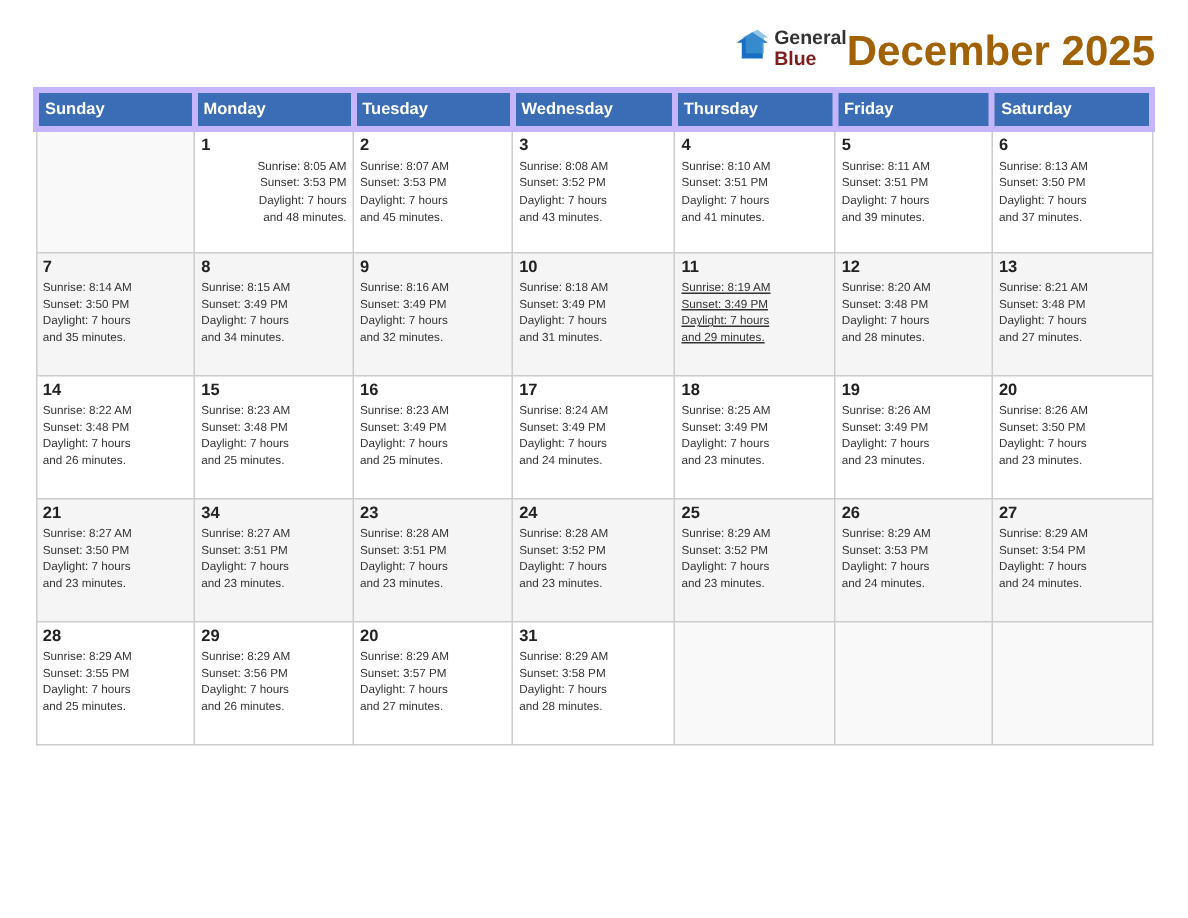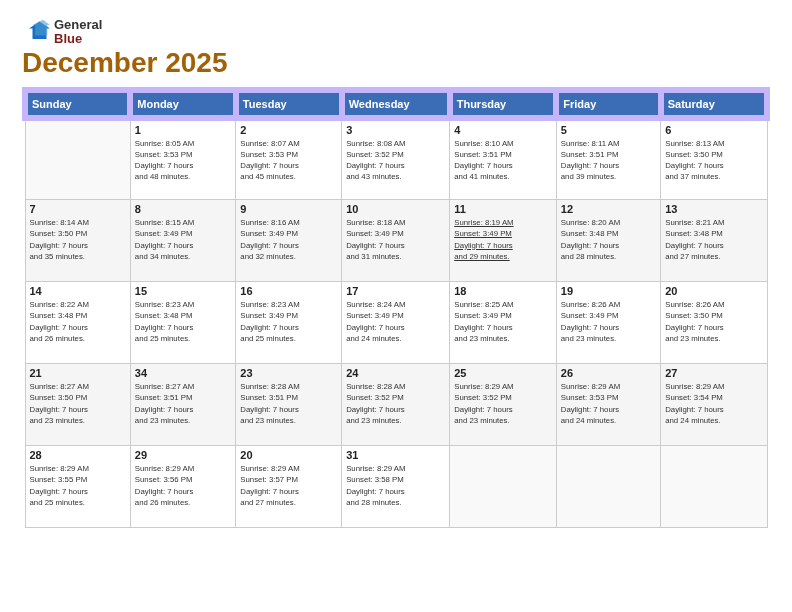--- a/index.html
+++ b/index.html
@@ -13,21 +13,20 @@
     .page {
       width: 792px;
       height: 612px;
       padding: 18px 22px 12px 22px;
     }
     .header {
       display: flex;
       justify-content: flex-end;
       align-items: flex-start;
       margin-bottom: 8px;
-      flex-direction: column;
     }
     .logo {
       display: flex;
       align-items: center;
     }
     .logo-text {
       display: flex;
       flex-direction: column;
       font-size: 13px;
       font-weight: bold;
@@ -57,21 +56,21 @@
       width: 100%;
       border-collapse: collapse;
       font-size: 8.5px;
     }
     .calendar thead tr th {
       background: #3a6db5;
       color: #fff;
       font-size: 11px;
       font-weight: bold;
       padding: 5px 4px;
-      border: 6px solid #c4b5fd;
+      border: 4px solid #c4b5fd;
       text-align: left;
     }
     .calendar tbody tr td {
       border: 1px solid #ccc;
       vertical-align: top;
       padding: 3px 4px;
       width: 113px;
       height: 82px;
       color: #333;
       background: #fff;
@@ -125,21 +124,21 @@
           <th>Thursday</th>
           <th>Friday</th>
           <th>Saturday</th>
         </tr>
     </thead>
     <tbody>
     <tr>
           <td class="empty-cell"></td>
           <td>
             <span class="day-num">1</span>
-            <div class="day-info" style="white-space: pre-line;">Sunrise: 8:05 AM
+            <div class="day-info" style="white-space: pre-line; text-align: right;">Sunrise: 8:05 AM
 Sunset: 3:53 PM
 Daylight: 7 hours
 and 48 minutes.</div>
           </td>
           <td>
             <span class="day-num">2</span>
             <div class="day-info" style="white-space: pre-line;">Sunrise: 8:07 AM
 Sunset: 3:53 PM
 Daylight: 7 hours
 and 45 minutes.</div>

